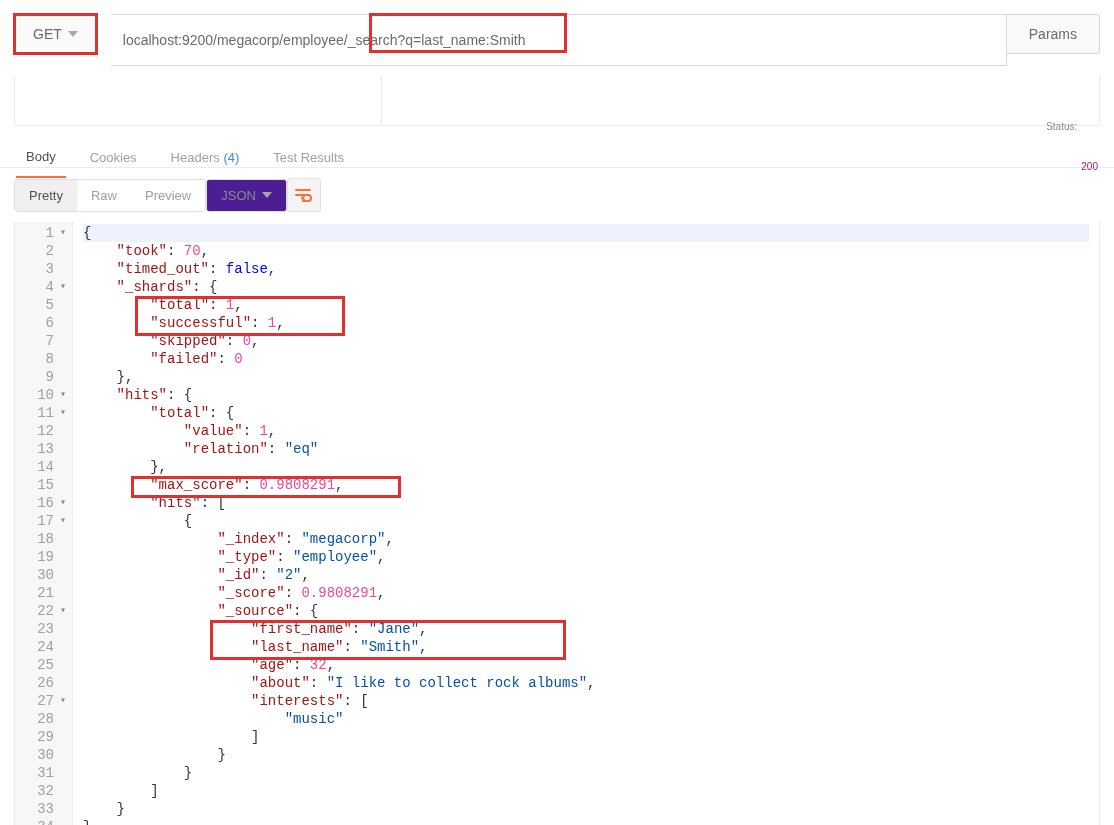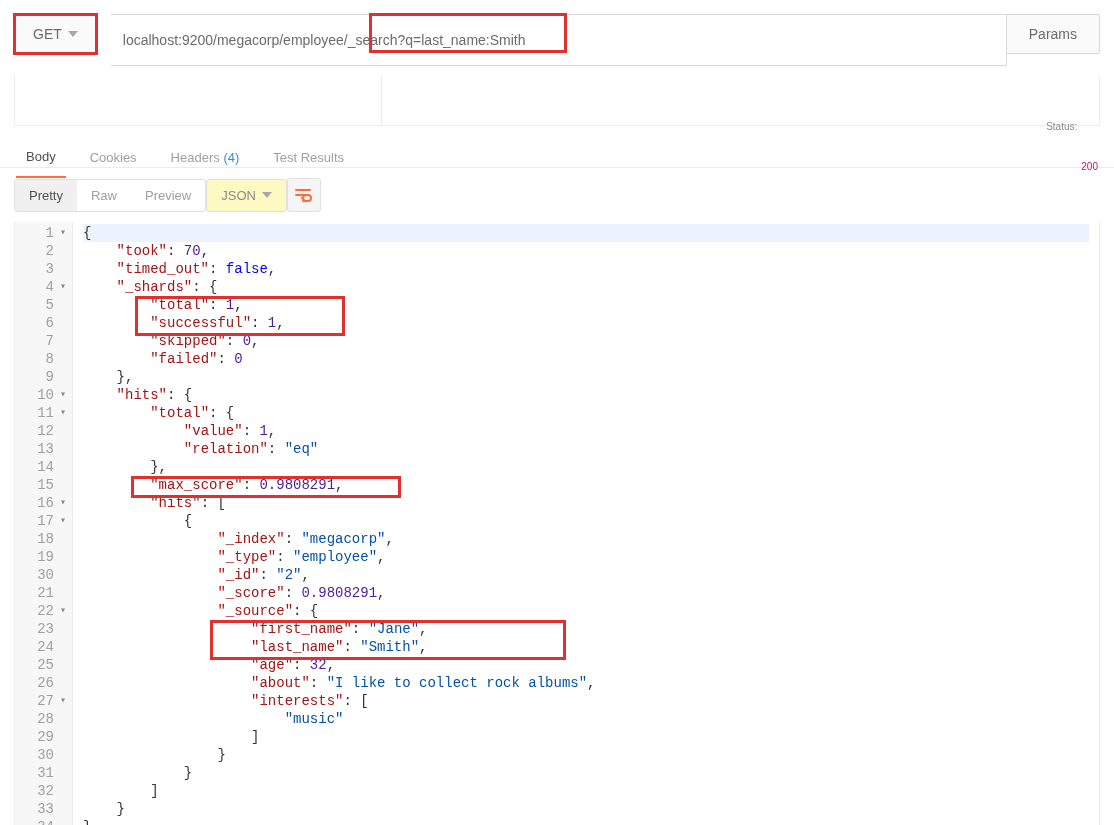--- a/index.html
+++ b/index.html
@@ -19,34 +19,34 @@
 .tabs-row { display: flex; align-items: center; padding: 10px 16px 0 16px; border-bottom: 1px solid #ececec; height: 42px; }
 .tab { padding: 0 10px 12px 10px; color: #a0a0a0; font-size: 13px; cursor: pointer; margin-right: 14px; margin-top: 24px; }
 .tab.active { color: #505050; border-bottom: 2px solid #ff6c37; }
 .tab .count { color: #3b8ee0; }
 .status-area { margin-left: auto; font-size: 10px; color: #8a8a8a; padding-bottom: 10px; display: flex; gap: 4px; }
 .status-area .code { color: #be185d; margin-top: 40px; }
 .toolbar { display: flex; align-items: center; padding: 10px 14px; }
 .seg-group { display: flex; border: 1px solid #e0e0e0; border-radius: 3px; overflow: hidden; background: #fff; }
 .seg { padding: 8px 14px; color: #a0a0a0; cursor: pointer; }
 .seg.active { background: #f0f0f0; color: #505050; }
-.json-select { display: flex; align-items: center; gap: 6px; padding: 8px 14px; border: 1px solid #e0e0e0; border-radius: 3px; color: #8a8a8a; cursor: pointer; background: #fef9c3; }
+.json-select { display: flex; align-items: center; gap: 6px; padding: 8px 14px; border: 1px solid #e0e0e0; border-radius: 3px; color: #8a8a8a; cursor: pointer; background: #4c1d95; }
 .json-select .chev { width: 0; height: 0; border-left: 5px solid transparent; border-right: 5px solid transparent; border-top: 6px solid #a8a8a8; }
 .wrap-icon { width: 34px; height: 34px; display: flex; align-items: center; justify-content: center; border: 1px solid #e0e0e0; border-radius: 3px; background: #f5f5f5; }
 .wrap-icon svg { stroke: #ff6c37; }
 .code-area { position: relative; font-family: Consolas, Menlo, "Courier New", monospace; font-size: 14px; line-height: 18px; margin: 0 14px; border: 1px solid #ececec; border-top: none; }
 .gutter { position: absolute; left: 0; top: 0; width: 58px; background: #f7f7f7; text-align: right; color: #a0a0a0; padding: 2px 0; user-select: none; border-right: 1px solid #ececec; }
 .gutter .ln { height: 18px; padding-right: 6px; display: flex; justify-content: flex-end; align-items: center; gap: 2px; }
 .gutter .fold { font-size: 10px; color: #888; width: 10px; }
 .code-lines { margin-left: 58px; padding: 2px 10px 2px 10px; white-space: pre; color: #333; }
 .code-lines .row { height: 18px; }
 .first-row-hl { background: #ecf3ff; }
 .tok-key { color: #a31515; }
 .tok-str { color: #0451a5; }
-.tok-num { color: #4c1d95; }
+.tok-num { color: #ec4899; }
 .tok-bool { color: #0000ff; }
 .tok-punc { color: #333; }
 .hl-box { position: absolute; border: 3px solid #e03131; pointer-events: none; }
 </style>
 </head>
 <body>
 
 <div class="request-bar">
   <div class="method-select">
     <span class="label">GET</span>

